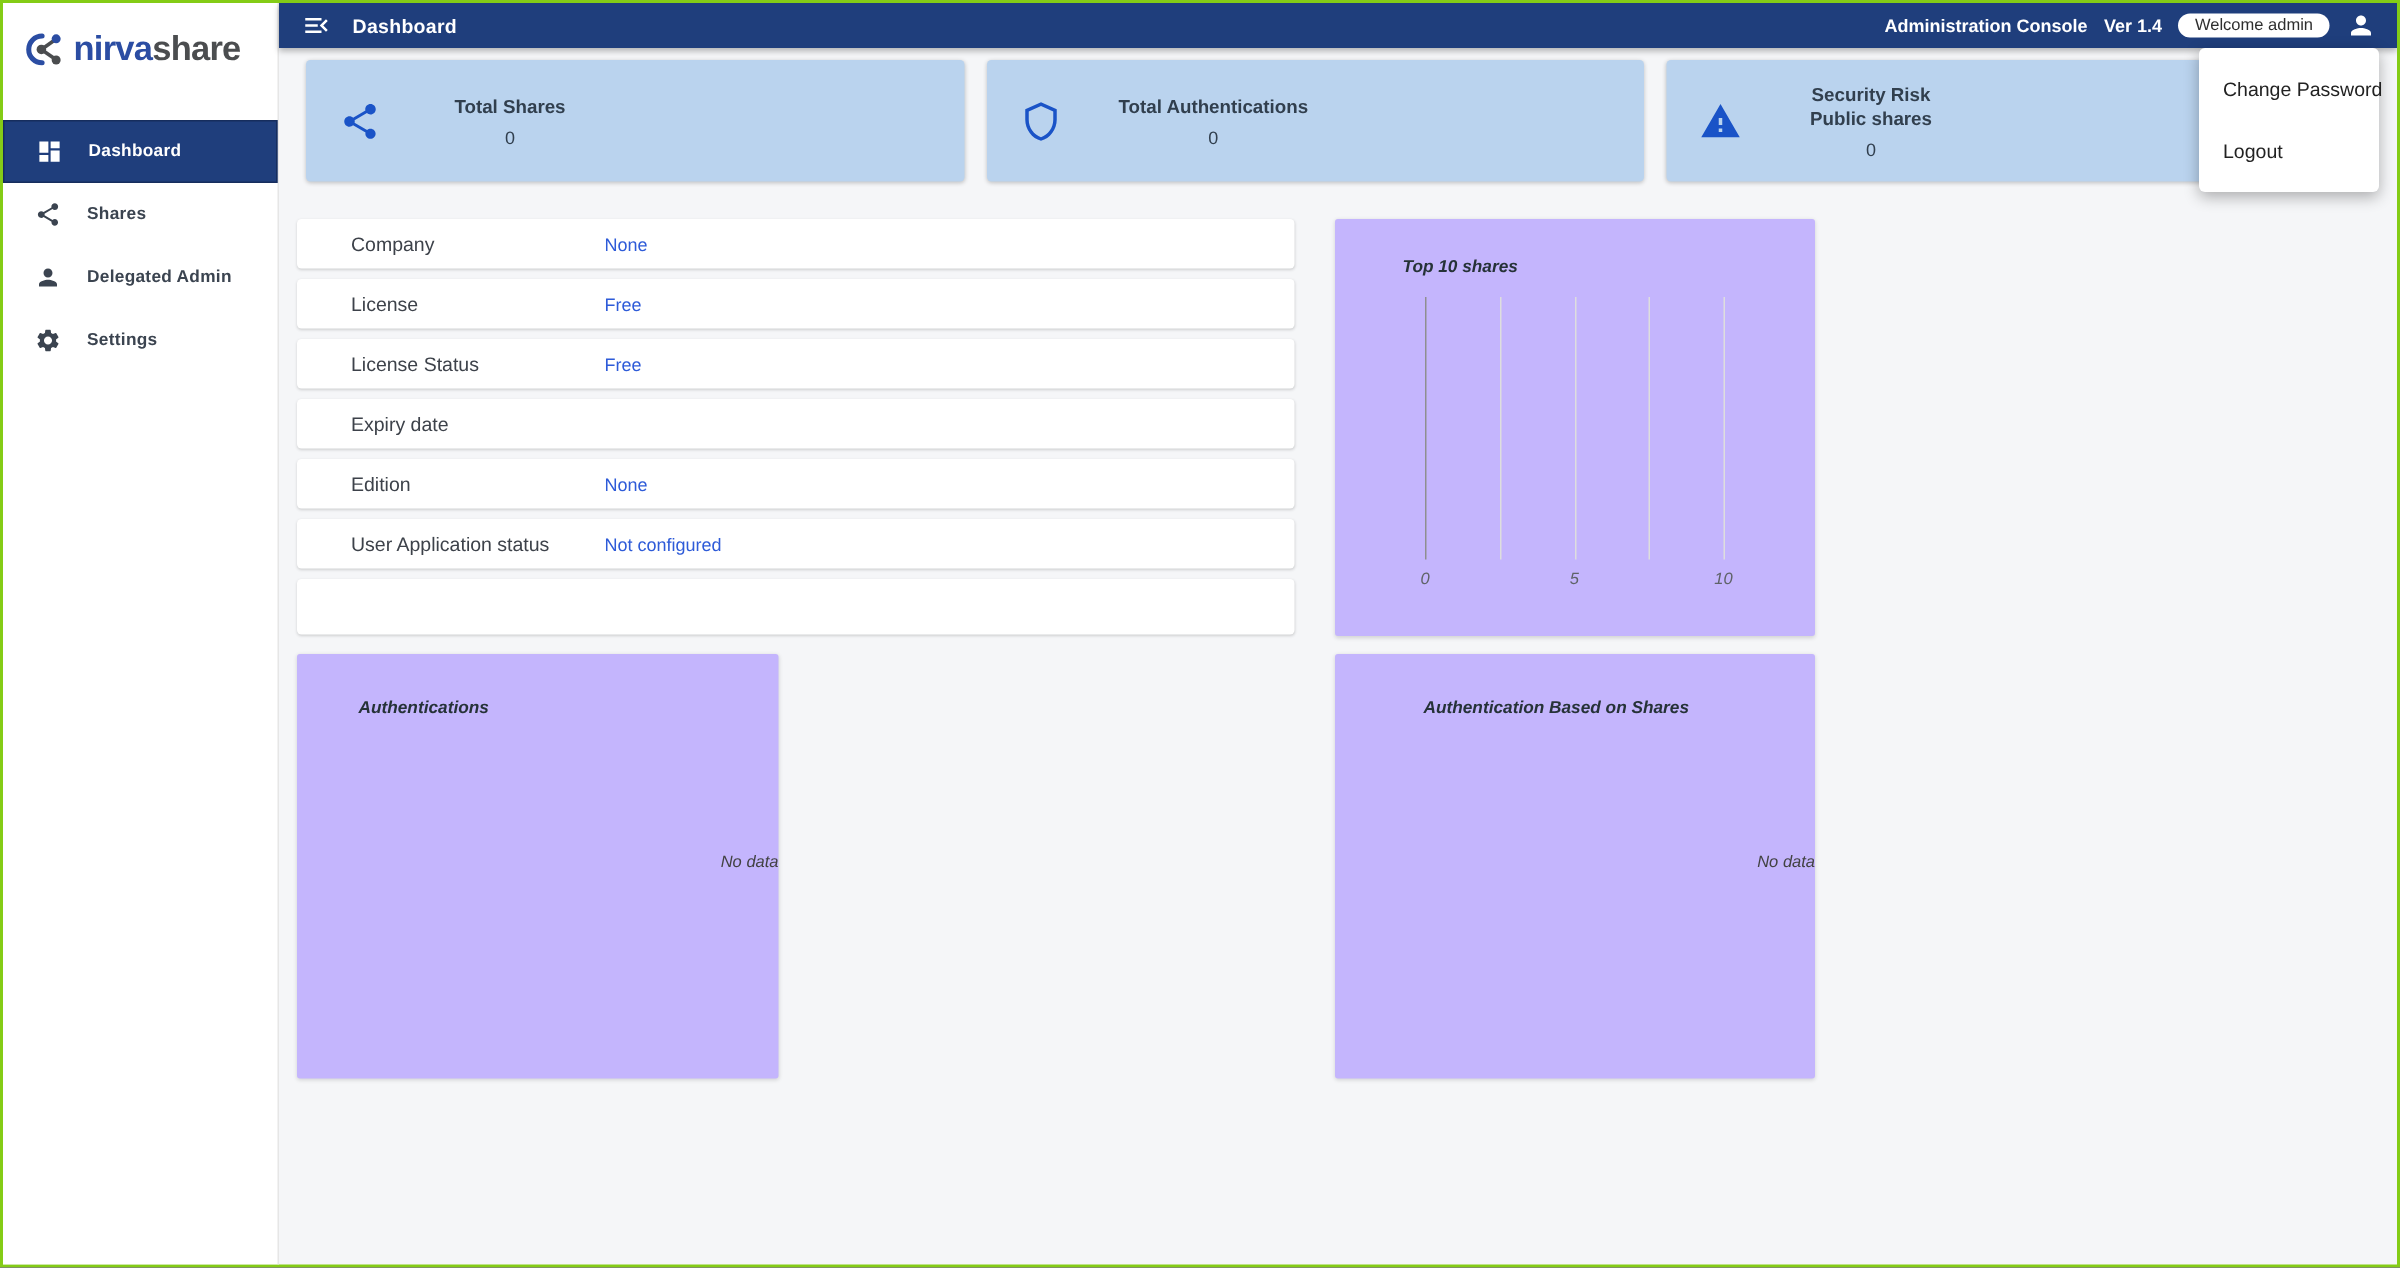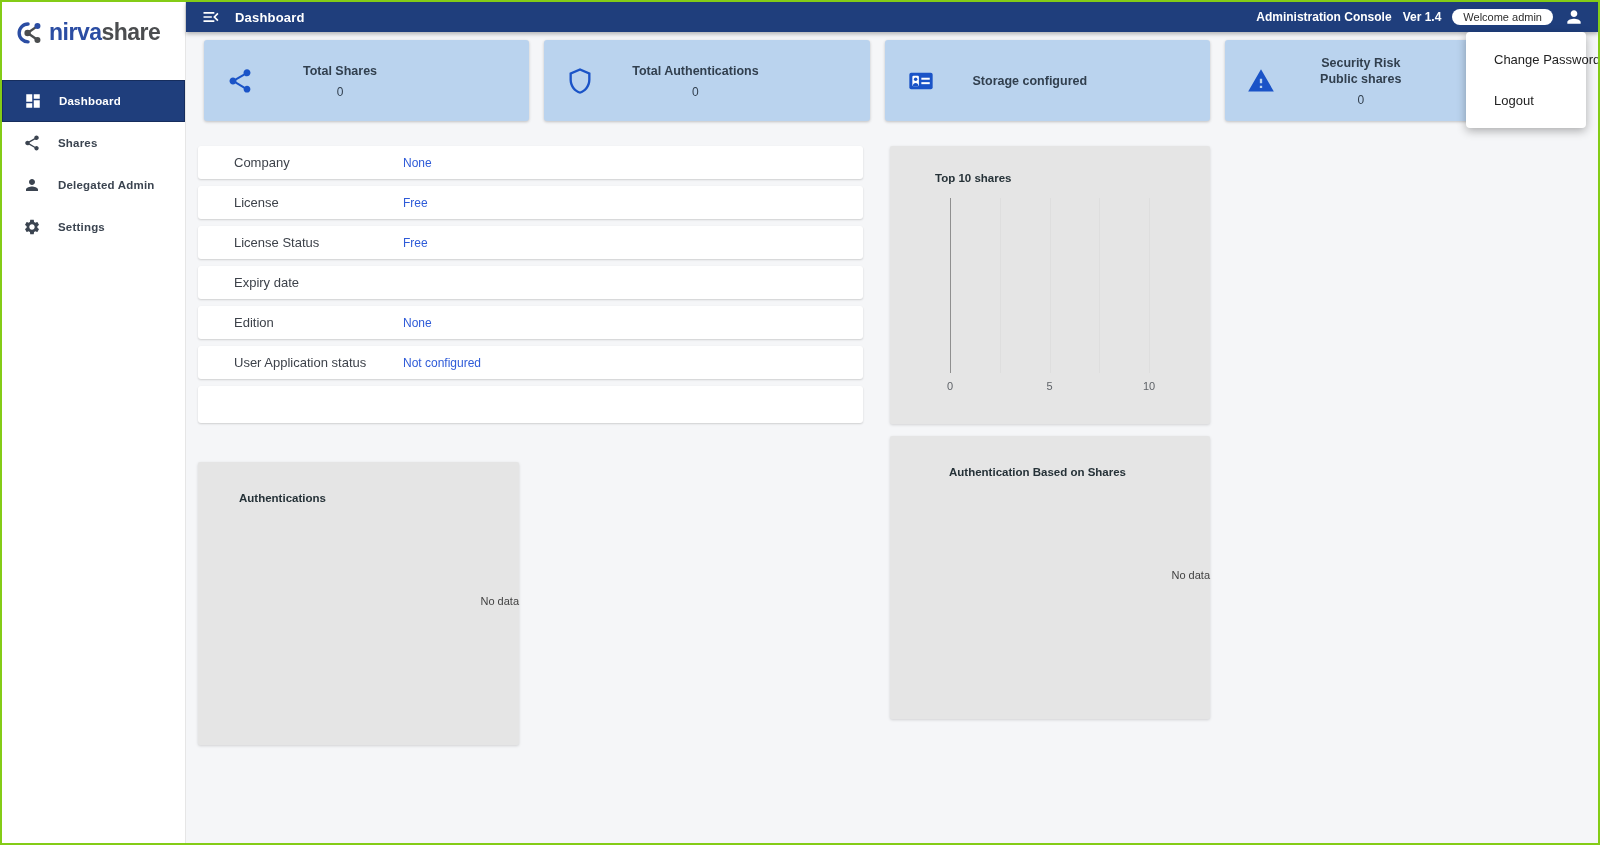--- a/index.html
+++ b/index.html
@@ -50,21 +50,21 @@
     background:#fff; color:#2e2e2e; font-size:11px;
     padding:2px 11px; border-radius:10px; cursor:pointer; white-space:nowrap;text-align:right;
   }
   .user-btn { width:20px; height:20px; cursor:pointer; }
   .user-btn svg { width:20px; height:20px; fill:#fff; }
 
   
   .user-menu {
     position:absolute; top:30px; right:12px; width:120px; z-index:20;
     background:#fff; border-radius:4px; box-shadow:0 3px 10px rgba(0,0,0,.3);
-    padding:7px 12px;
+    padding:7px 0;
   }
   .user-menu-item { padding:13px 16px; font-size:13px; color:#222; cursor:pointer; white-space:nowrap; }
 
   
   .stats-row {
     position:absolute; left:202px; top:38px; width:1346px; height:81px;
     display:flex; gap:15px; z-index:3;
   }
   .stat-card {
     flex:1; background:var(--card_bg, #bad3ee); border-radius:3px;
@@ -83,32 +83,32 @@
   .info-row {
     height:33px; margin-bottom:7px; background:#fff; border-radius:3px;
     box-shadow:0 1px 2px rgba(0,0,0,.16);
     display:flex; align-items:center;
   }
   .info-label { width:205px; padding-left:36px; font-size:13px; color:#3d424a; }
   .info-value { font-size:12px; color:var(--link_blue, #2e5bd8); }
   .info-filler { height:37px; background:#fff; border-radius:3px; box-shadow:0 1px 2px rgba(0,0,0,.16); }
 
   
-  .chart-card { position:absolute; background:#e5e5e5; box-shadow:0 1px 3px rgba(0,0,0,.15); border-radius:2px; }
+  .chart-card { position:absolute; background:#c4b5fd; box-shadow:0 1px 3px rgba(0,0,0,.15); border-radius:2px;font-style:italic; }
   .chart-title { position:absolute; font-size:11.5px; font-weight:bold; color:#263238; }
   .no-data { position:absolute; left:0; right:0; text-align:right; font-size:11px; color:#424242; }
 
   .top-shares { left:888px; top:144px; width:320px; height:278px; }
   .top-shares .chart-title { left:45px; top:26px; }
   .plot { position:absolute; left:60px; top:52px; width:199px; height:175px; }
   .gridline { position:absolute; top:0; bottom:0; width:1px; background:#dedede; }
   .gridline.axis { background:#8f8f8f; }
   .tick { position:absolute; top:182px; transform:translateX(-50%); font-size:11px; color:#5f6368; }
 
-  .auth-chart { left:196px; top:460px; width:321px; height:283px; }
+  .auth-chart { left:196px; top:434px; width:321px; height:283px; }
   .auth-chart .chart-title { left:41px; top:30px; }
   .auth-chart .no-data { top:133px; }
 
   .auth-shares-chart { left:888px; top:434px; width:320px; height:283px; }
   .auth-shares-chart .chart-title { left:59px; top:30px; }
   .auth-shares-chart .no-data { top:133px; }
 </style>
 </head>
 <body>
 
@@ -197,36 +197,20 @@
         <svg viewBox="0 0 24 24">
             <path d="M12 1L3 5v6c0 5.55 3.84 10.74 9 12 5.16-1.26 9-6.45 9-12V5l-9-4zm7 10c0 4.52-2.98 8.69-7 9.93-4.02-1.24-7-5.41-7-9.93V6.3l7-3.11 7 3.11V11z"></path>
           </svg>
       </span>
       <div class="stat-text">
         <div class="stat-line">Total Authentications</div>
         <div class="stat-value">0</div>
       </div>
     </div>
 
-    <div class="stat-card">
-      <span class="stat-icon">
-        <svg viewBox="0 0 24 24">
-          <rect x="2" y="5" width="20" height="14" rx="1.6"></rect>
-          <rect x="4.6" y="7.6" width="5.6" height="8.8" rx="1" fill="#fff"></rect>
-          <circle cx="7.4" cy="10.6" r="1.5"></circle>
-          <path d="M4.9 16.4c0-1.5 1.4-2.6 2.5-2.6s2.5 1.1 2.5 2.6z"></path>
-          <rect x="12.3" y="9.2" width="7.2" height="1.7" fill="#fff"></rect>
-          <rect x="12.3" y="13" width="7.2" height="1.7" fill="#fff"></rect>
-        </svg>
-      </span>
-      <div class="stat-text">
-        <div class="stat-line">Storage configured</div>
-
-      </div>
-    </div>
 
     <div class="stat-card">
       <span class="stat-icon">
         <svg viewBox="0 0 24 24">
             <path d="M1 21h22L12 2 1 21zm12-3h-2v-2h2v2zm0-4h-2v-4h2v4z"></path>
           </svg>
       </span>
       <div class="stat-text">
         <div class="stat-line">Security Risk</div>
         <div class="stat-line">Public shares</div>

